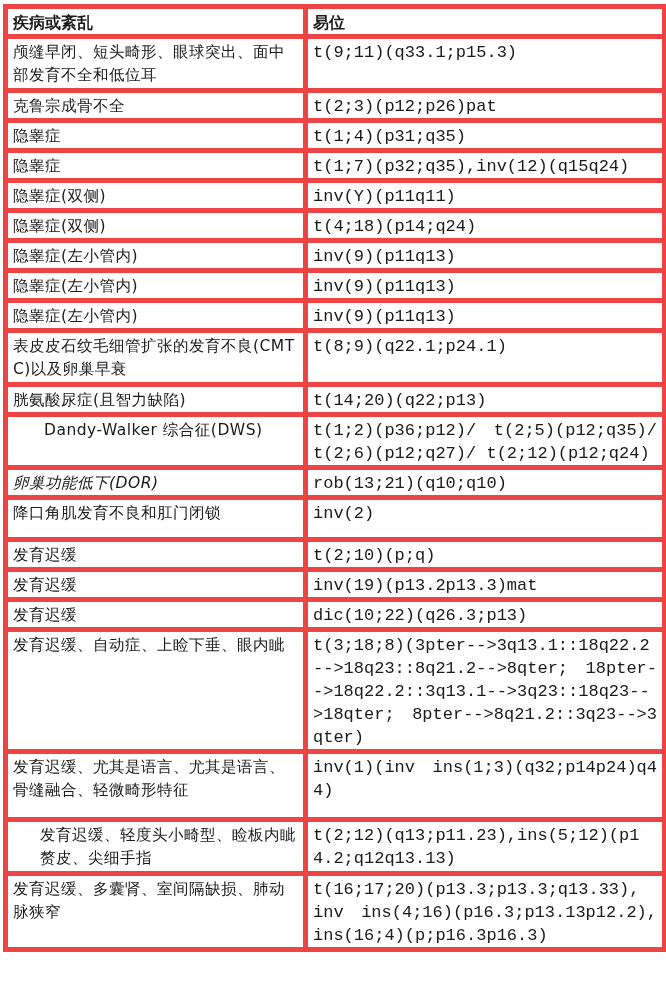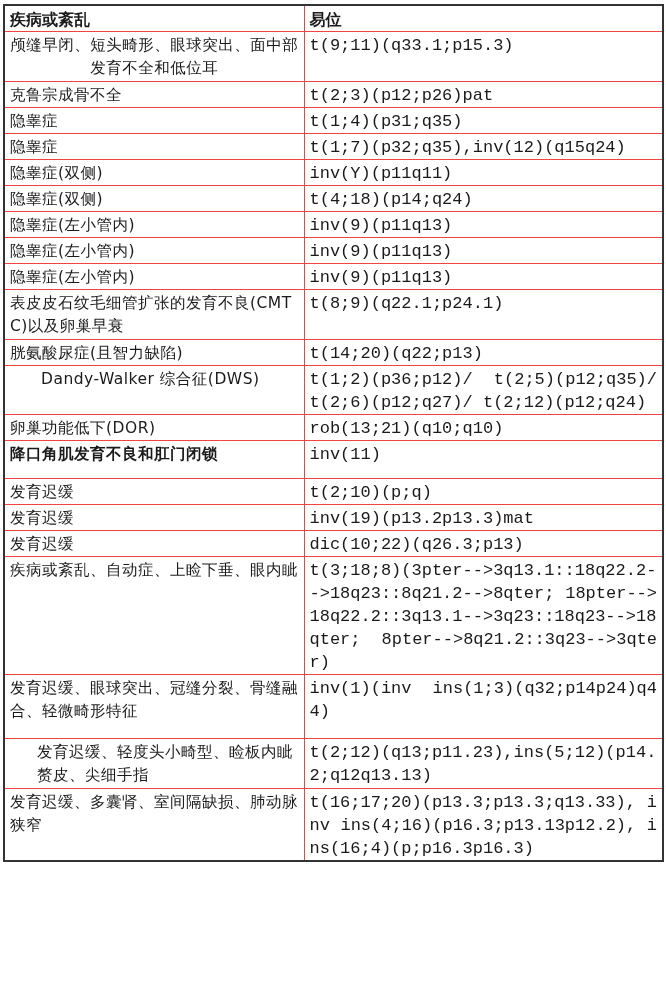--- a/index.html
+++ b/index.html
@@ -7,21 +7,21 @@
   .tbl {
     position: absolute; left: 3px; top: 4px; width: 659px;
     border-collapse: collapse; table-layout: fixed;
     font-family: "DejaVu Serif", "Liberation Serif", serif;
     font-size: 15.5px; color: #1a1a1a;
     border: 2px solid #333;
   }
   .tbl col.c1 { width: 300px; }
   .tbl col.c2 { width: 359px; }
   .tbl th, .tbl td {
-    border: 1px solid #ef4444; padding: 2px 5px 0 5px; vertical-align: top;
+    border: 5px solid #ef4444; padding: 2px 5px 0 5px; vertical-align: top;
     line-height: 23px; text-align: left; word-break: break-all;
   }
   .tbl th { font-weight: bold; font-family: "DejaVu Sans", "Liberation Sans", sans-serif; font-size: 16px; height: 20px; }
   .tbl td.loc { font-family: Liberation Mono, monospace; font-size: 17px; text-align: justify; }
   .tbl td.dis { font-family: "DejaVu Sans", "Liberation Sans", sans-serif; font-size: 15.5px; letter-spacing: 0.5px; }
 </style>
 </head>
 <body>
 
 <table class="tbl">
@@ -30,21 +30,21 @@
       <col class="c2">
     </colgroup>
   <thead>
     <tr>
       <th>疾病或紊乱</th>
       <th>易位</th>
     </tr>
   </thead>
   <tbody id="tbody">
       <tr>
-        <td class="dis" style="height: 47px; text-align: center;">颅缝早闭、短头畸形、眼球突出、面中部发育不全和低位耳</td>
+        <td class="dis" style="height: 47px;">颅缝早闭、短头畸形、眼球突出、面中部发育不全和低位耳</td>
         <td class="loc">t(9;11)(q33.1;p15.3)</td>
       </tr>
       <tr>
         <td class="dis" style="height: 21px;">克鲁宗成骨不全</td>
         <td class="loc">t(2;3)(p12;p26)pat</td>
       </tr>
       <tr>
         <td class="dis" style="height: 21px;">隐睾症</td>
         <td class="loc">t(1;4)(p31;q35)</td>
       </tr>
@@ -78,45 +78,45 @@
       </tr>
       <tr>
         <td class="dis" style="height: 21px;">胱氨酸尿症(且智力缺陷)</td>
         <td class="loc">t(14;20)(q22;p13)</td>
       </tr>
       <tr>
         <td class="dis" style="height: 45px; padding-left: 36px;">Dandy-Walker 综合征(DWS)</td>
         <td class="loc">t(1;2)(p36;p12)/ t(2;5)(p12;q35)/ t(2;6)(p12;q27)/ t(2;12)(p12;q24)</td>
       </tr>
       <tr>
-        <td class="dis" style="height: 21px;">卵巢功能低下(DOR)</td>
+        <td class="dis" style="height: 21px; font-style: italic;">卵巢功能低下(DOR)</td>
         <td class="loc">rob(13;21)(q10;q10)</td>
       </tr>
       <tr>
-        <td class="dis" style="height: 35px; font-weight: bold;">降口角肌发育不良和肛门闭锁</td>
-        <td class="loc">inv(11)</td>
+        <td class="dis" style="height: 35px;">降口角肌发育不良和肛门闭锁</td>
+        <td class="loc">inv(2)</td>
       </tr>
       <tr>
         <td class="dis" style="height: 21px;">发育迟缓</td>
         <td class="loc">t(2;10)(p;q)</td>
       </tr>
       <tr>
         <td class="dis" style="height: 21px;">发育迟缓</td>
         <td class="loc">inv(19)(p13.2p13.3)mat</td>
       </tr>
       <tr>
         <td class="dis" style="height: 21px;">发育迟缓</td>
         <td class="loc">dic(10;22)(q26.3;p13)</td>
       </tr>
       <tr>
-        <td class="dis" style="height: 93px;">疾病或紊乱、自动症、上睑下垂、眼内眦</td>
+        <td class="dis" style="height: 93px;">发育迟缓、自动症、上睑下垂、眼内眦</td>
         <td class="loc">t(3;18;8)(3pter--&gt;3q13.1::18q22.2--&gt;18q23::8q21.2--&gt;8qter; 18pter--&gt;18q22.2::3q13.1--&gt;3q23::18q23--&gt;18qter; 8pter--&gt;8q21.2::3q23--&gt;3qter)</td>
       </tr>
       <tr>
-        <td class="dis" style="height: 61px;">发育迟缓、眼球突出、冠缝分裂、骨缝融合、轻微畸形特征</td>
+        <td class="dis" style="height: 61px;">发育迟缓、尤其是语言、尤其是语言、骨缝融合、轻微畸形特征</td>
         <td class="loc">inv(1)(inv ins(1;3)(q32;p14p24)q44)</td>
       </tr>
       <tr>
         <td class="dis" style="height: 47px; padding-left: 32px;">发育迟缓、轻度头小畸型、睑板内眦赘皮、尖细手指</td>
         <td class="loc">t(2;12)(q13;p11.23),ins(5;12)(p14.2;q12q13.13)</td>
       </tr>
       <tr>
         <td class="dis" style="height: 69px;">发育迟缓、多囊肾、室间隔缺损、肺动脉狭窄</td>
         <td class="loc">t(16;17;20)(p13.3;p13.3;q13.33), inv ins(4;16)(p16.3;p13.13p12.2), ins(16;4)(p;p16.3p16.3)</td>
       </tr>

